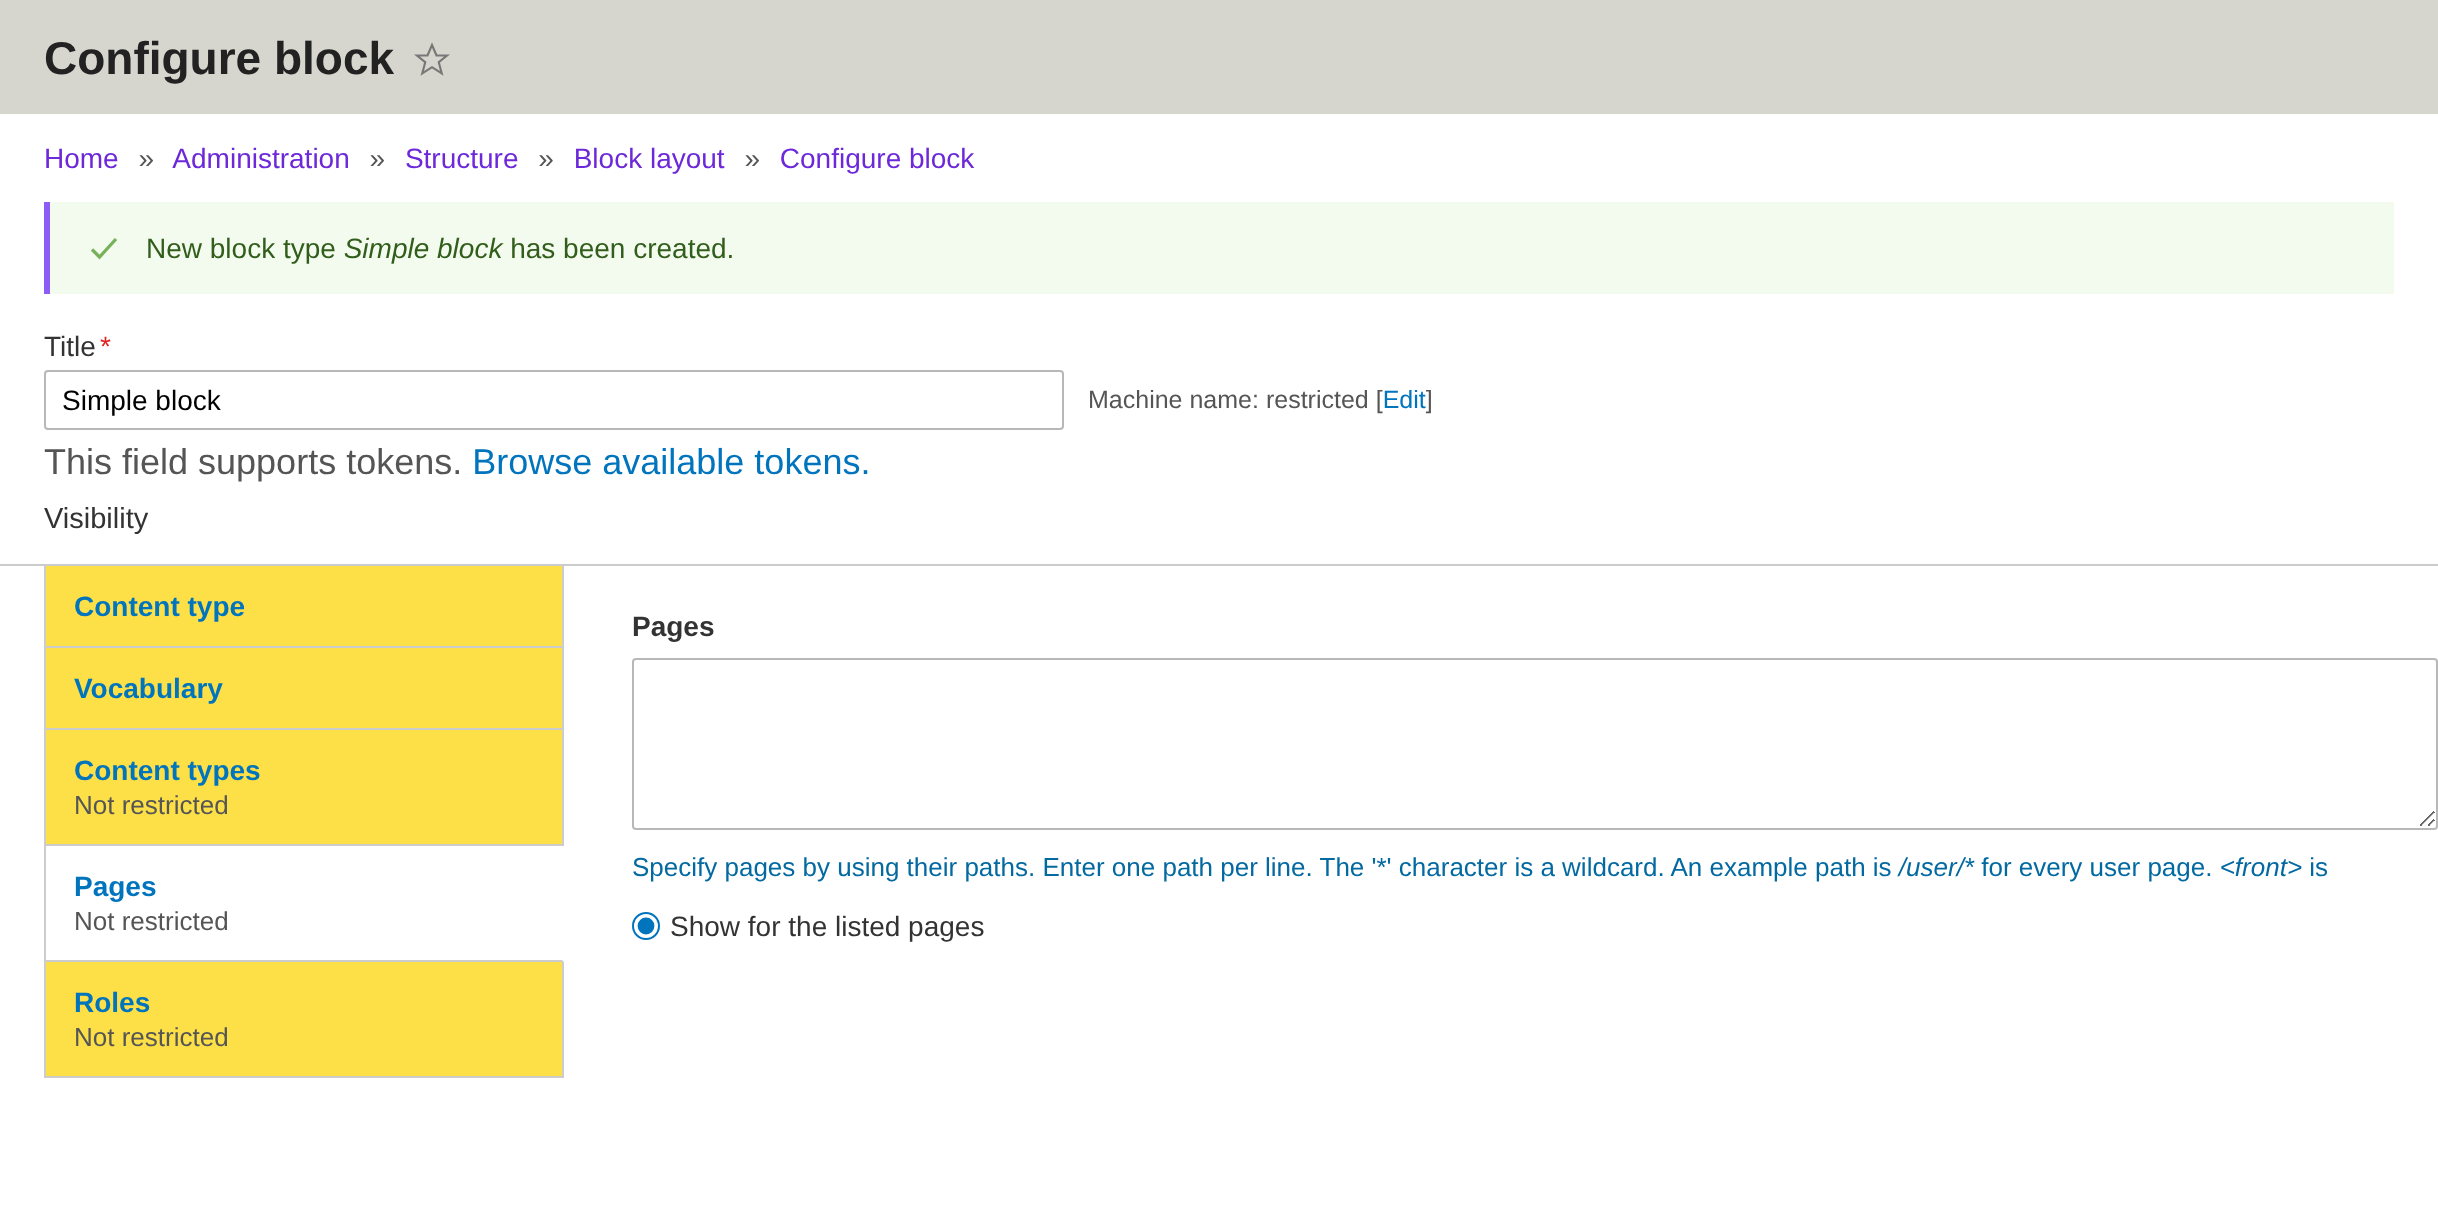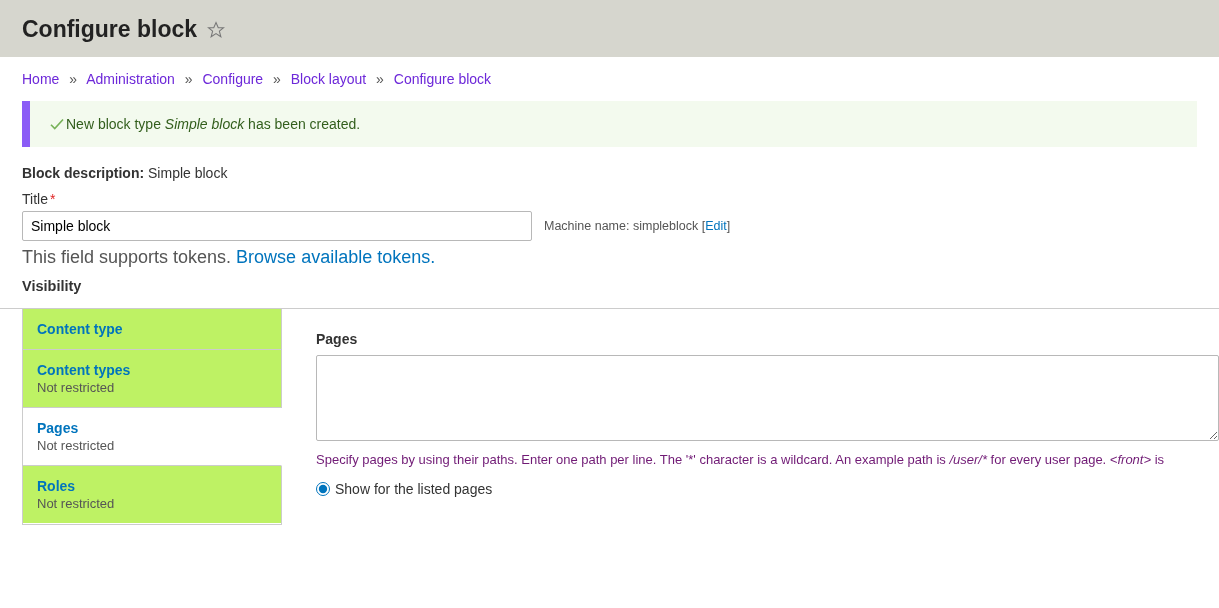--- a/index.html
+++ b/index.html
@@ -40,27 +40,27 @@
   }
   .breadcrumb a {
     color: #6d28d9;
     text-decoration: none;
   }
   .breadcrumb .sep {
     margin: 0 6px;
     color: #555;
   }
   .status-message {
-    border-left: 8px solid #8b5cf6;
+    border-left: 3px solid #8b5cf6;
     background: #f3faee;
     padding: 14px 18px;
     margin-bottom: 18px;
     display: flex;
     align-items: center;
-    gap: 0;
+    gap: 12px;
   }
   .status-message .check-icon {
     width: 18px; height: 18px;
     stroke: #77b259; stroke-width: 2.2; fill: none;
   }
   .status-message .msg-text {
     color: #325e1c;
     font-size: 14px;
   }
   .status-message .msg-text em { font-style: italic; }
@@ -117,40 +117,40 @@
     align-items: center;
     gap: 6px;
     margin: 14px 0 18px;
   }
   .checkbox-row input[type="checkbox"] {
     width: 15px; height: 15px;
     accent-color: #0074bd;
   }
   .checkbox-row label { font-size: 14px; }
   .section-heading {
-    font-weight: bold;
+    font-weight: normal;
     font-size: 14.5px;
     margin-bottom: 14px;
   }
   .visibility-container {
     margin-left: -22px;
     margin-right: -22px;
     display: flex;
     border-top: 1px solid #ccc;
   }
   .vertical-tabs {
     width: 260px;
     margin-left: 22px;
     border-left: 1px solid #ccc;
     border-right: 1px solid #ccc;
     border-bottom: 1px solid #ccc;
   }
   .vtab {
     padding: 12px 14px;
-    background: #bef264;
+    background: #fde047;
     border-bottom: 1px solid #ccc;
     cursor: pointer;
   }
   .vtab:last-child { border-bottom: none; }
   .vtab.active {
     background: #fff;
     border-right: 1px solid #fff;
     margin-right: -1px;
     position: relative;
   }
@@ -179,21 +179,21 @@
     height: 86px;
     border: 1px solid #b8b8b8;
     border-radius: 2px;
     padding: 6px;
     font-size: 14px;
     resize: vertical;
     font-family: inherit;
   }
   .pane-desc {
     font-size: 13px;
-    color: #701a75;
+    color: #0369a1;
     margin-top: 8px;
     margin-bottom: 14px;
     white-space: nowrap;
     overflow: hidden;
   }
   .pane-desc em { font-style: italic; }
   .radio-row {
     display: flex;
     align-items: center;
     gap: 5px;
@@ -217,65 +217,64 @@
   </div>
 </div>
 
 <div class="content-wrap">
 
   <nav class="breadcrumb">
     <a href="#">Home</a>
     <span class="sep">»</span>
     <a href="#">Administration</a>
     <span class="sep">»</span>
-    <a href="#">Configure</a>
+    <a href="#">Structure</a>
     <span class="sep">»</span>
     <a href="#">Block layout</a>
     <span class="sep">»</span>
     <a href="#">Configure block</a>
   </nav>
 
   <div class="status-message">
     <svg class="check-icon" viewBox="0 0 24 24">
       <polyline points="4,13 9,18 20,6"></polyline>
     </svg>
     <div class="msg-text">
       <span>New block type </span><em>Simple block</em><span> has been created.</span>
     </div>
   </div>
 
-  <div class="block-desc">
-    <span class="label">Block description:</span>
-    <span>Simple block</span>
-  </div>
 
   <div class="form-item">
     <label class="form-label">
       <span>Title</span><span class="required-mark">*</span>
     </label>
     <div class="title-row">
       <input type="text" class="text-input" value="Simple block" style="">
       <span class="machine-name">
         <span>Machine name:</span>
-        <span>simpleblock</span>
+        <span>restricted</span>
         [<a href="#" class="edit-link">Edit</a>]
       </span>
     </div>
     <div class="description">
       <span>This field supports tokens. </span><a href="#">Browse available tokens.</a>
     </div>
   </div>
 
 
   <div class="section-heading">Visibility</div>
 
   <div class="visibility-container">
     <div class="vertical-tabs">
       <div class="vtab">
         <div class="tab-title">Content type</div>
+      </div>
+      <div class="vtab">
+        <div class="tab-title">Vocabulary</div>
       </div>
       <div class="vtab">
         <div class="tab-title">Content types</div>
         <div class="tab-sub">Not restricted</div>
       </div>
       <div class="vtab active">
         <div class="tab-title">Pages</div>
         <div class="tab-sub">Not restricted</div>
       </div>
       <div class="vtab">

